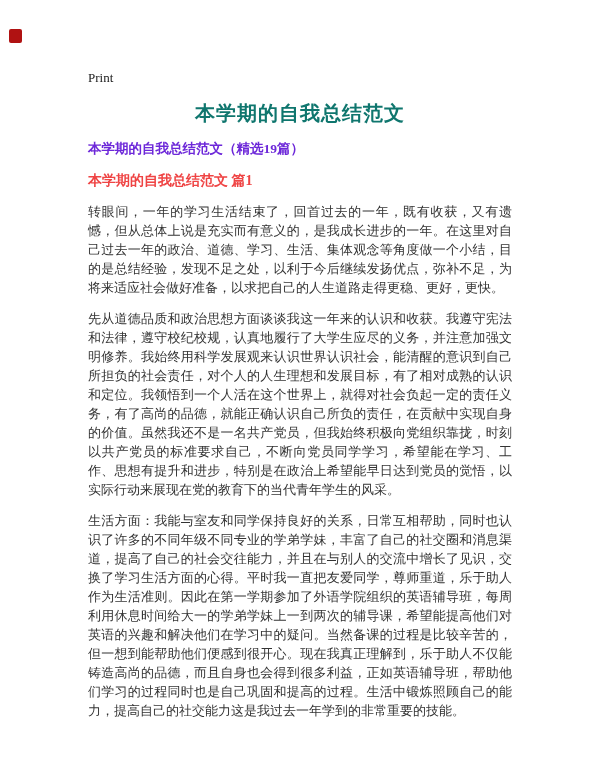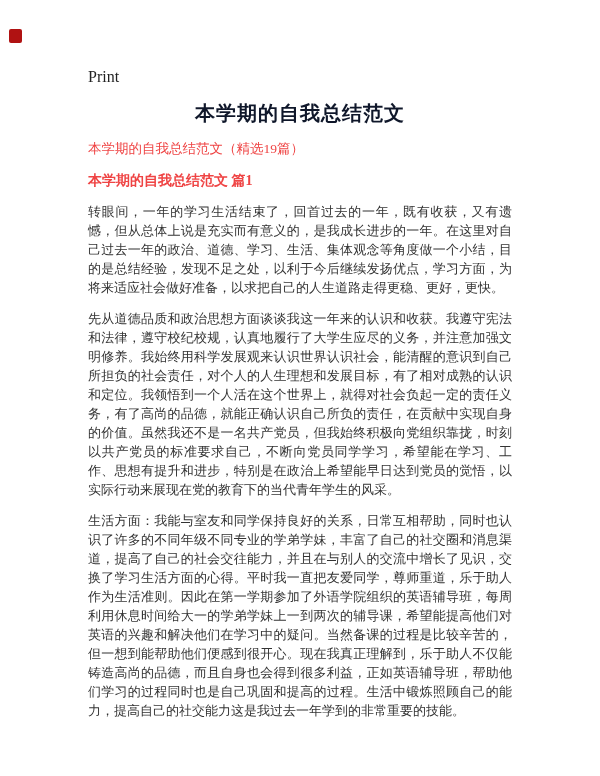--- a/index.html
+++ b/index.html
@@ -22,21 +22,21 @@
     height: 14px;
     border-radius: 2px;
     cursor: pointer;
   }
   .page {
     width: 424px;
     margin: 0 auto;
     padding-top: 68px;
   }
   .print-link {
-    font-size: 16px;
+    font-size: 13px;
     color: #222222;
     text-decoration: none;
     display: inline-block;
     cursor: pointer;
   }
   .doc-title {
     margin: 14px 0 0 0;
     font-size: 20px;
     font-weight: bold;
     text-align: center;
@@ -63,25 +63,25 @@
 </style>
 </head>
 <body style="background: rgb(255, 255, 255);">
 
 <span class="print-icon" style="background: rgb(176, 18, 18);"></span>
 
 <div class="page">
 
   <a class="print-link">Print</a>
 
-  <h1 class="doc-title" style="color: #0f172a;">本学期的自我总结范文</h1>
+  <h1 class="doc-title" style="color: #0f766e;">本学期的自我总结范文</h1>
 
-  <div class="doc-subtitle" style="color: #ef4444;">本学期的自我总结范文（精选19篇）</div>
+  <div class="doc-subtitle" style="color: #6d28d9; font-weight: bold;">本学期的自我总结范文（精选19篇）</div>
 
   <h2 class="section-heading" style="color: #ef4444;">本学期的自我总结范文 篇1</h2>
 
   <div class="body-text" style="color: rgb(51, 51, 51);">
-    <p>转眼间，一年的学习生活结束了，回首过去的一年，既有收获，又有遗憾，但从总体上说是充实而有意义的，是我成长进步的一年。在这里对自己过去一年的政治、道德、学习、生活、集体观念等角度做一个小结，目的是总结经验，发现不足之处，以利于今后继续发扬优点，学习方面，为将来适应社会做好准备，以求把自己的人生道路走得更稳、更好，更快。</p>
+    <p>转眼间，一年的学习生活结束了，回首过去的一年，既有收获，又有遗憾，但从总体上说是充实而有意义的，是我成长进步的一年。在这里对自己过去一年的政治、道德、学习、生活、集体观念等角度做一个小结，目的是总结经验，发现不足之处，以利于今后继续发扬优点，弥补不足，为将来适应社会做好准备，以求把自己的人生道路走得更稳、更好，更快。</p>
     <p>先从道德品质和政治思想方面谈谈我这一年来的认识和收获。我遵守宪法和法律，遵守校纪校规，认真地履行了大学生应尽的义务，并注意加强文明修养。我始终用科学发展观来认识世界认识社会，能清醒的意识到自己所担负的社会责任，对个人的人生理想和发展目标，有了相对成熟的认识和定位。我领悟到一个人活在这个世界上，就得对社会负起一定的责任义务，有了高尚的品德，就能正确认识自己所负的责任，在贡献中实现自身的价值。虽然我还不是一名共产党员，但我始终积极向党组织靠拢，时刻以共产党员的标准要求自己，不断向党员同学学习，希望能在学习、工作、思想有提升和进步，特别是在政治上希望能早日达到党员的觉悟，以实际行动来展现在党的教育下的当代青年学生的风采。</p>
     <p>生活方面：我能与室友和同学保持良好的关系，日常互相帮助，同时也认识了许多的不同年级不同专业的学弟学妹，丰富了自己的社交圈和消息渠道，提高了自己的社会交往能力，并且在与别人的交流中增长了见识，交换了学习生活方面的心得。平时我一直把友爱同学，尊师重道，乐于助人作为生活准则。因此在第一学期参加了外语学院组织的英语辅导班，每周利用休息时间给大一的学弟学妹上一到两次的辅导课，希望能提高他们对英语的兴趣和解决他们在学习中的疑问。当然备课的过程是比较辛苦的，但一想到能帮助他们便感到很开心。现在我真正理解到，乐于助人不仅能铸造高尚的品德，而且自身也会得到很多利益，正如英语辅导班，帮助他们学习的过程同时也是自己巩固和提高的过程。生活中锻炼照顾自己的能力，提高自己的社交能力这是我过去一年学到的非常重要的技能。</p>
   </div>
 
 </div>
 
 </body></html>

